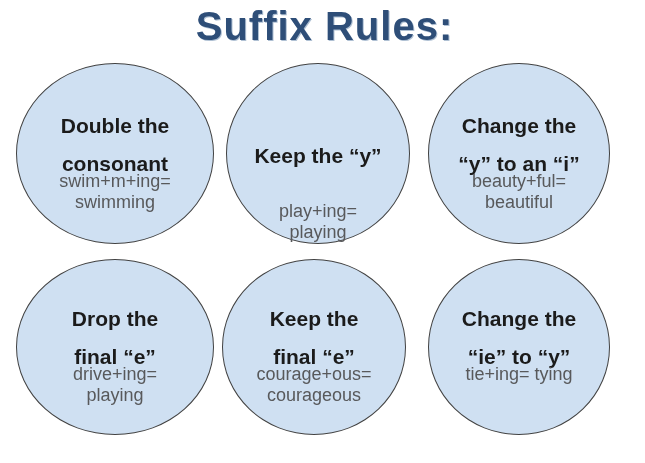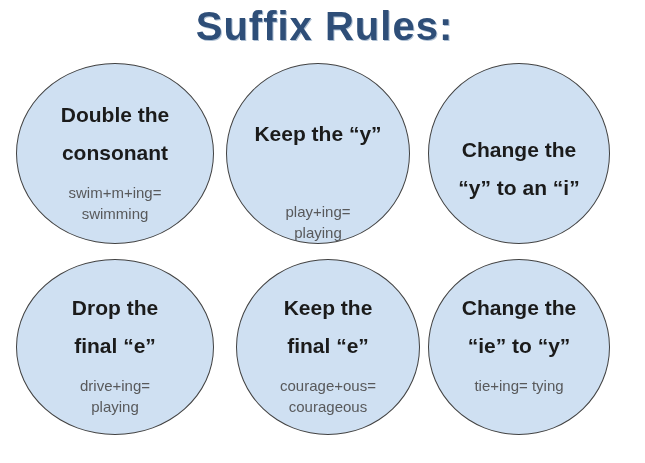--- a/index.html
+++ b/index.html
@@ -42,34 +42,34 @@
     flex-direction: column;
     align-items: center;
     justify-content: center;
     text-align: center;
     padding-top: 12px;
   }
   .c1 { left: 16px;  top: 63px;  width: 198px; height: 181px; }
   .c2 { left: 226px; top: 63px;  width: 184px; height: 181px; justify-content: flex-end; }
   .c3 { left: 428px; top: 63px;  width: 182px; height: 181px; }
   .c4 { left: 16px;  top: 259px; width: 198px; height: 176px; }
-  .c5 { left: 236px; top: 259px; width: 184px; height: 176px; }
+  .c5 { left: 222px; top: 259px; width: 184px; height: 176px; }
   .c6 { left: 428px; top: 259px; width: 182px; height: 176px; }
   .heading {
     height: 58px;
     font-size: 21px;
     font-weight: 700;
     line-height: 38px;
     color: var(--rule-text);
     white-space: pre-line;
   }
   .example {
-    margin-top: 28px;
+    margin-top: 6px;
     height: 42px;
-    font-size: 15px;
+    font-size: 18px;
     line-height: 21px;
     color: var(--example-text);
     white-space: pre-line;
   }
 </style>
 </head>
 <body>
 
 <div class="page">
   <div class="title">Suffix Rules:</div>
@@ -83,20 +83,22 @@
 
   <div class="circle c2">
     <div class="heading">Keep the “y”</div>
     <div class="example">play+ing=
 playing</div>
   </div>
 
   <div class="circle c3">
     <div class="heading">Change the
 “y” to an “i”</div>
+    <div class="example">beauty+ful=
+beautiful</div>
   </div>
 
   <div class="circle c4">
     <div class="heading">Drop the
 final “e”</div>
     <div class="example">drive+ing=
 playing</div>
   </div>
 
   <div class="circle c5">

